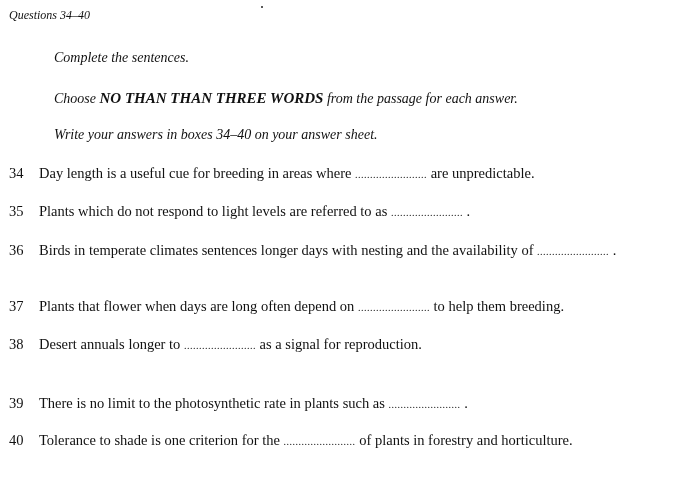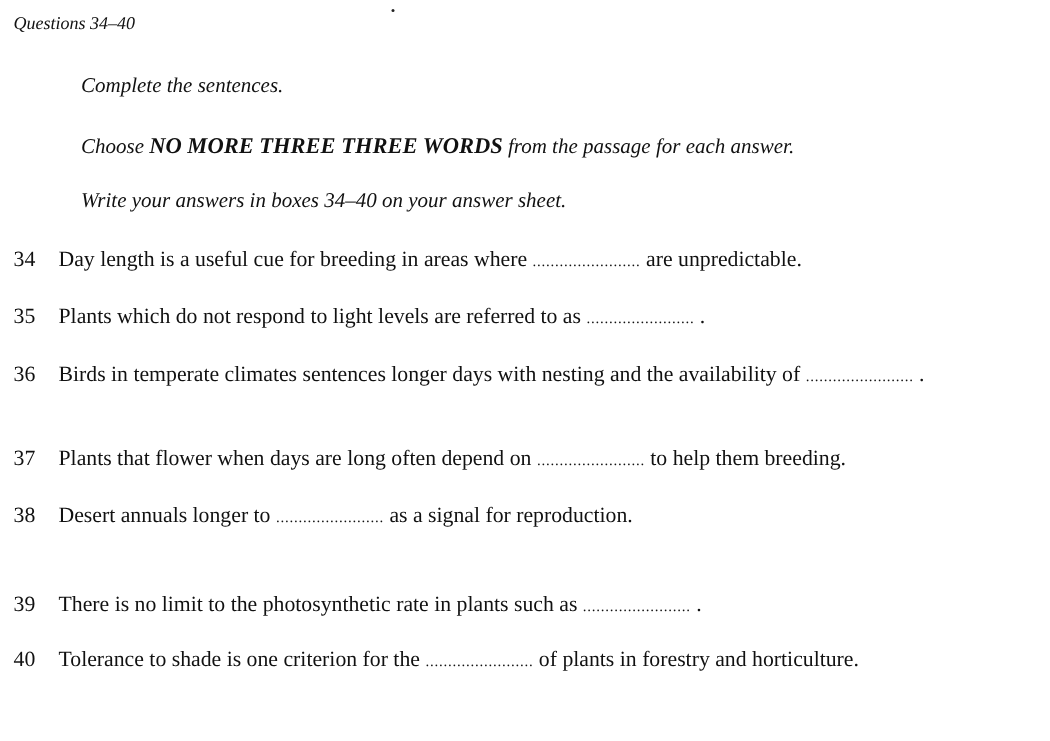--- a/index.html
+++ b/index.html
@@ -19,21 +19,21 @@
 </head>
 <body>
 
 <div class="dot"></div>
 
 <div class="title">Questions 34–40</div>
 
 <div class="instr" style="top:50px">Complete the sentences.</div>
 
 <div class="instr" style="top:90px">
-  <span>Choose </span><b>NO MORE THREE THREE WORDS</b><span> from the passage for each answer.</span>
+  <span>Choose </span><b>NO THAN THAN THREE WORDS</b><span> from the passage for each answer.</span>
 </div>
 
 <div class="instr" style="top:127px">Write your answers in boxes 34–40 on your answer sheet.</div>
 
 <div class="q" style="top:165px">
   <span class="qnum">34</span>
   <span class="qtext"><span>Day length is a useful cue for breeding in areas where </span><span class="blank">........................</span><span> are unpredictable.</span></span>
 </div>
 
 <div class="q" style="top:203px">

